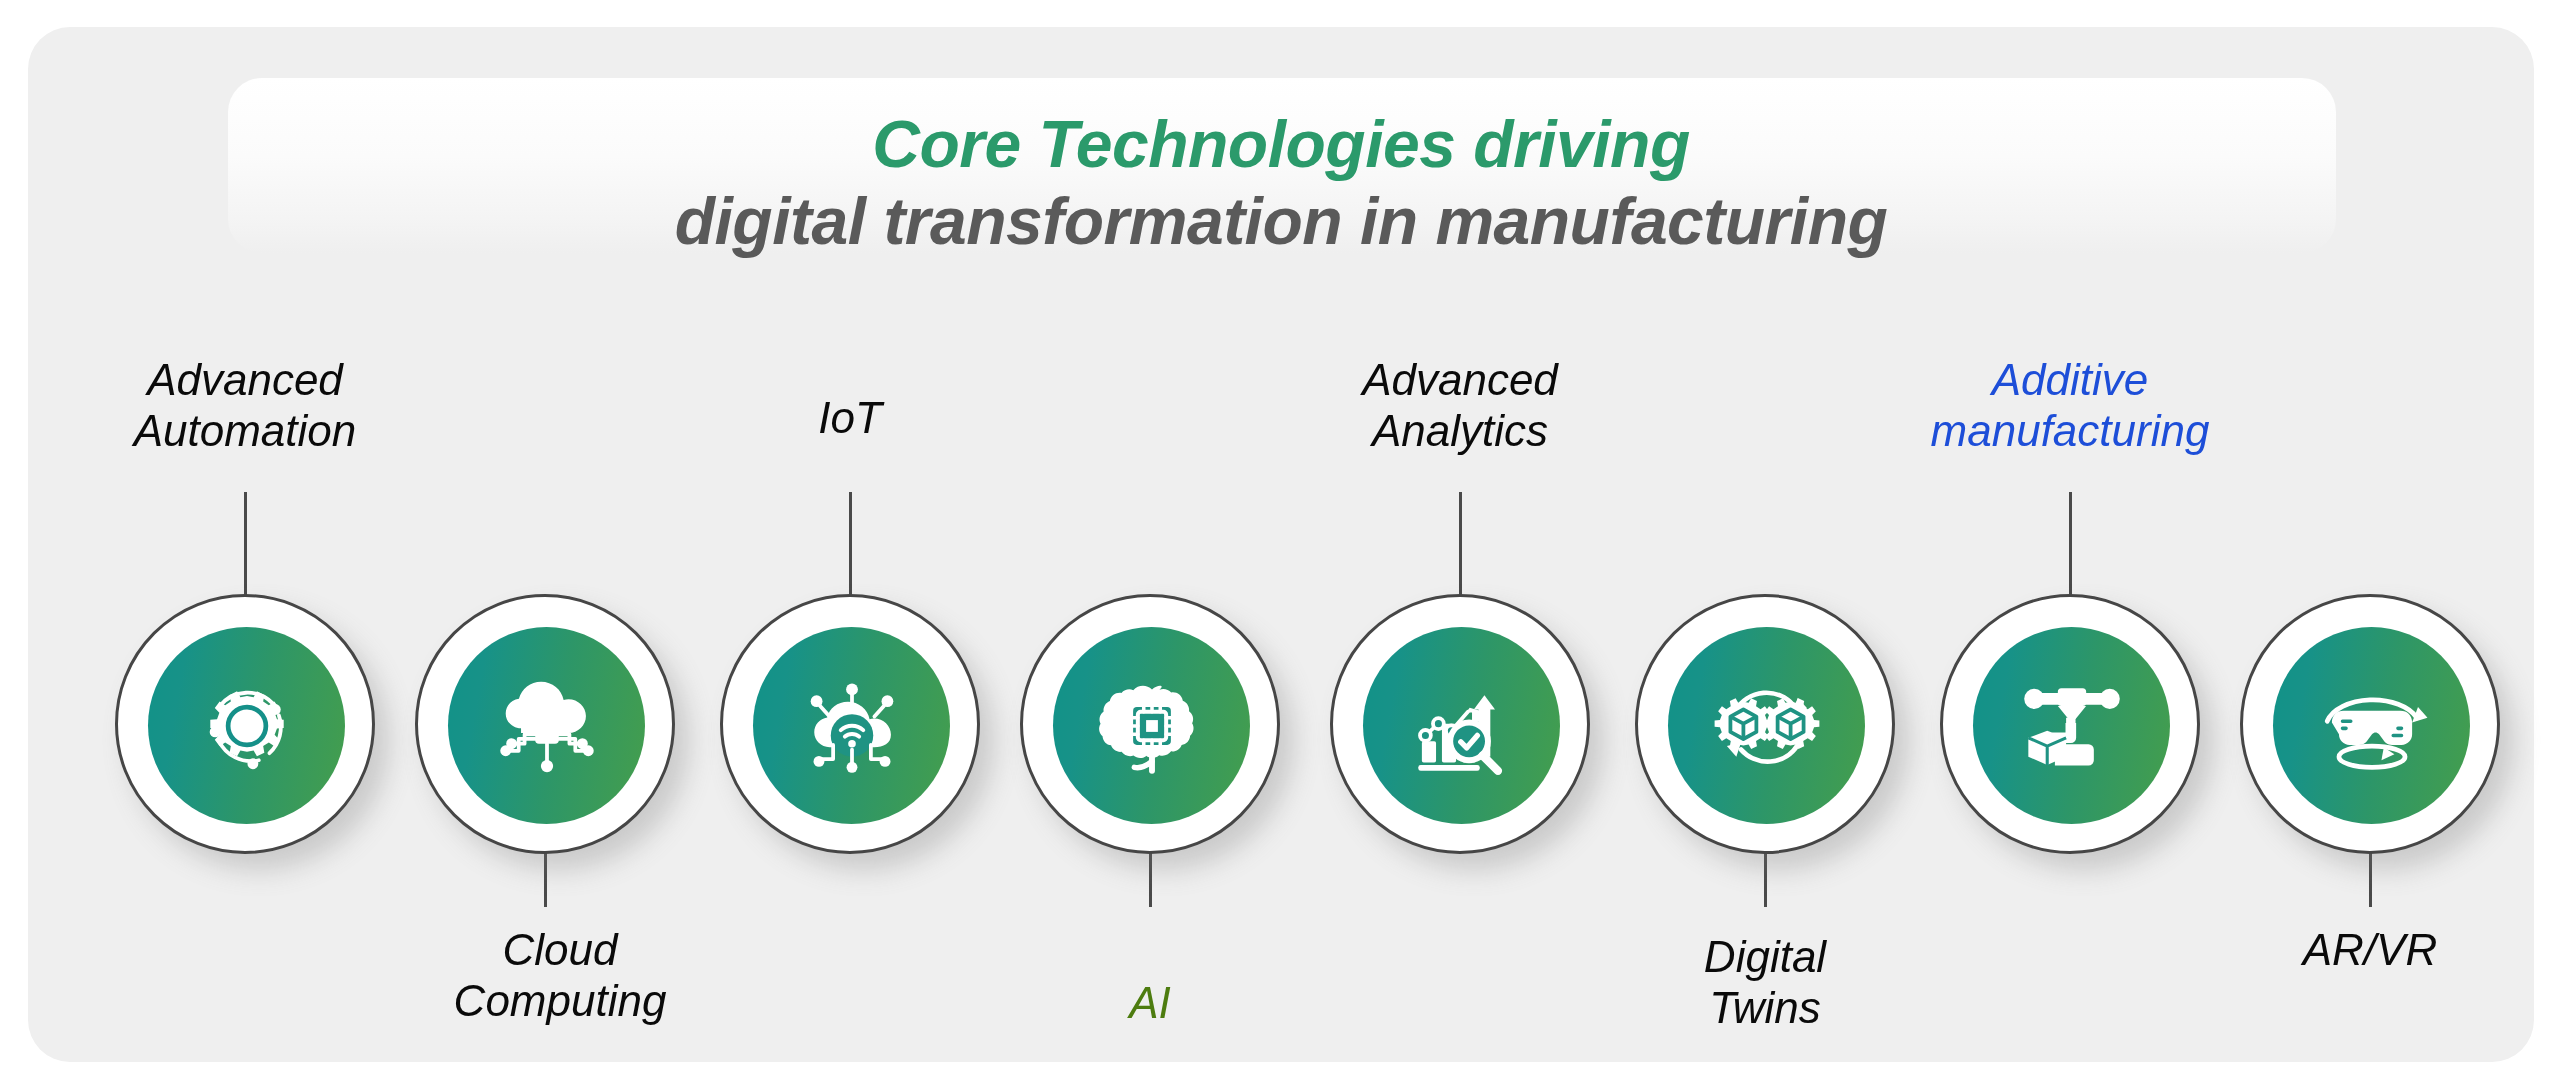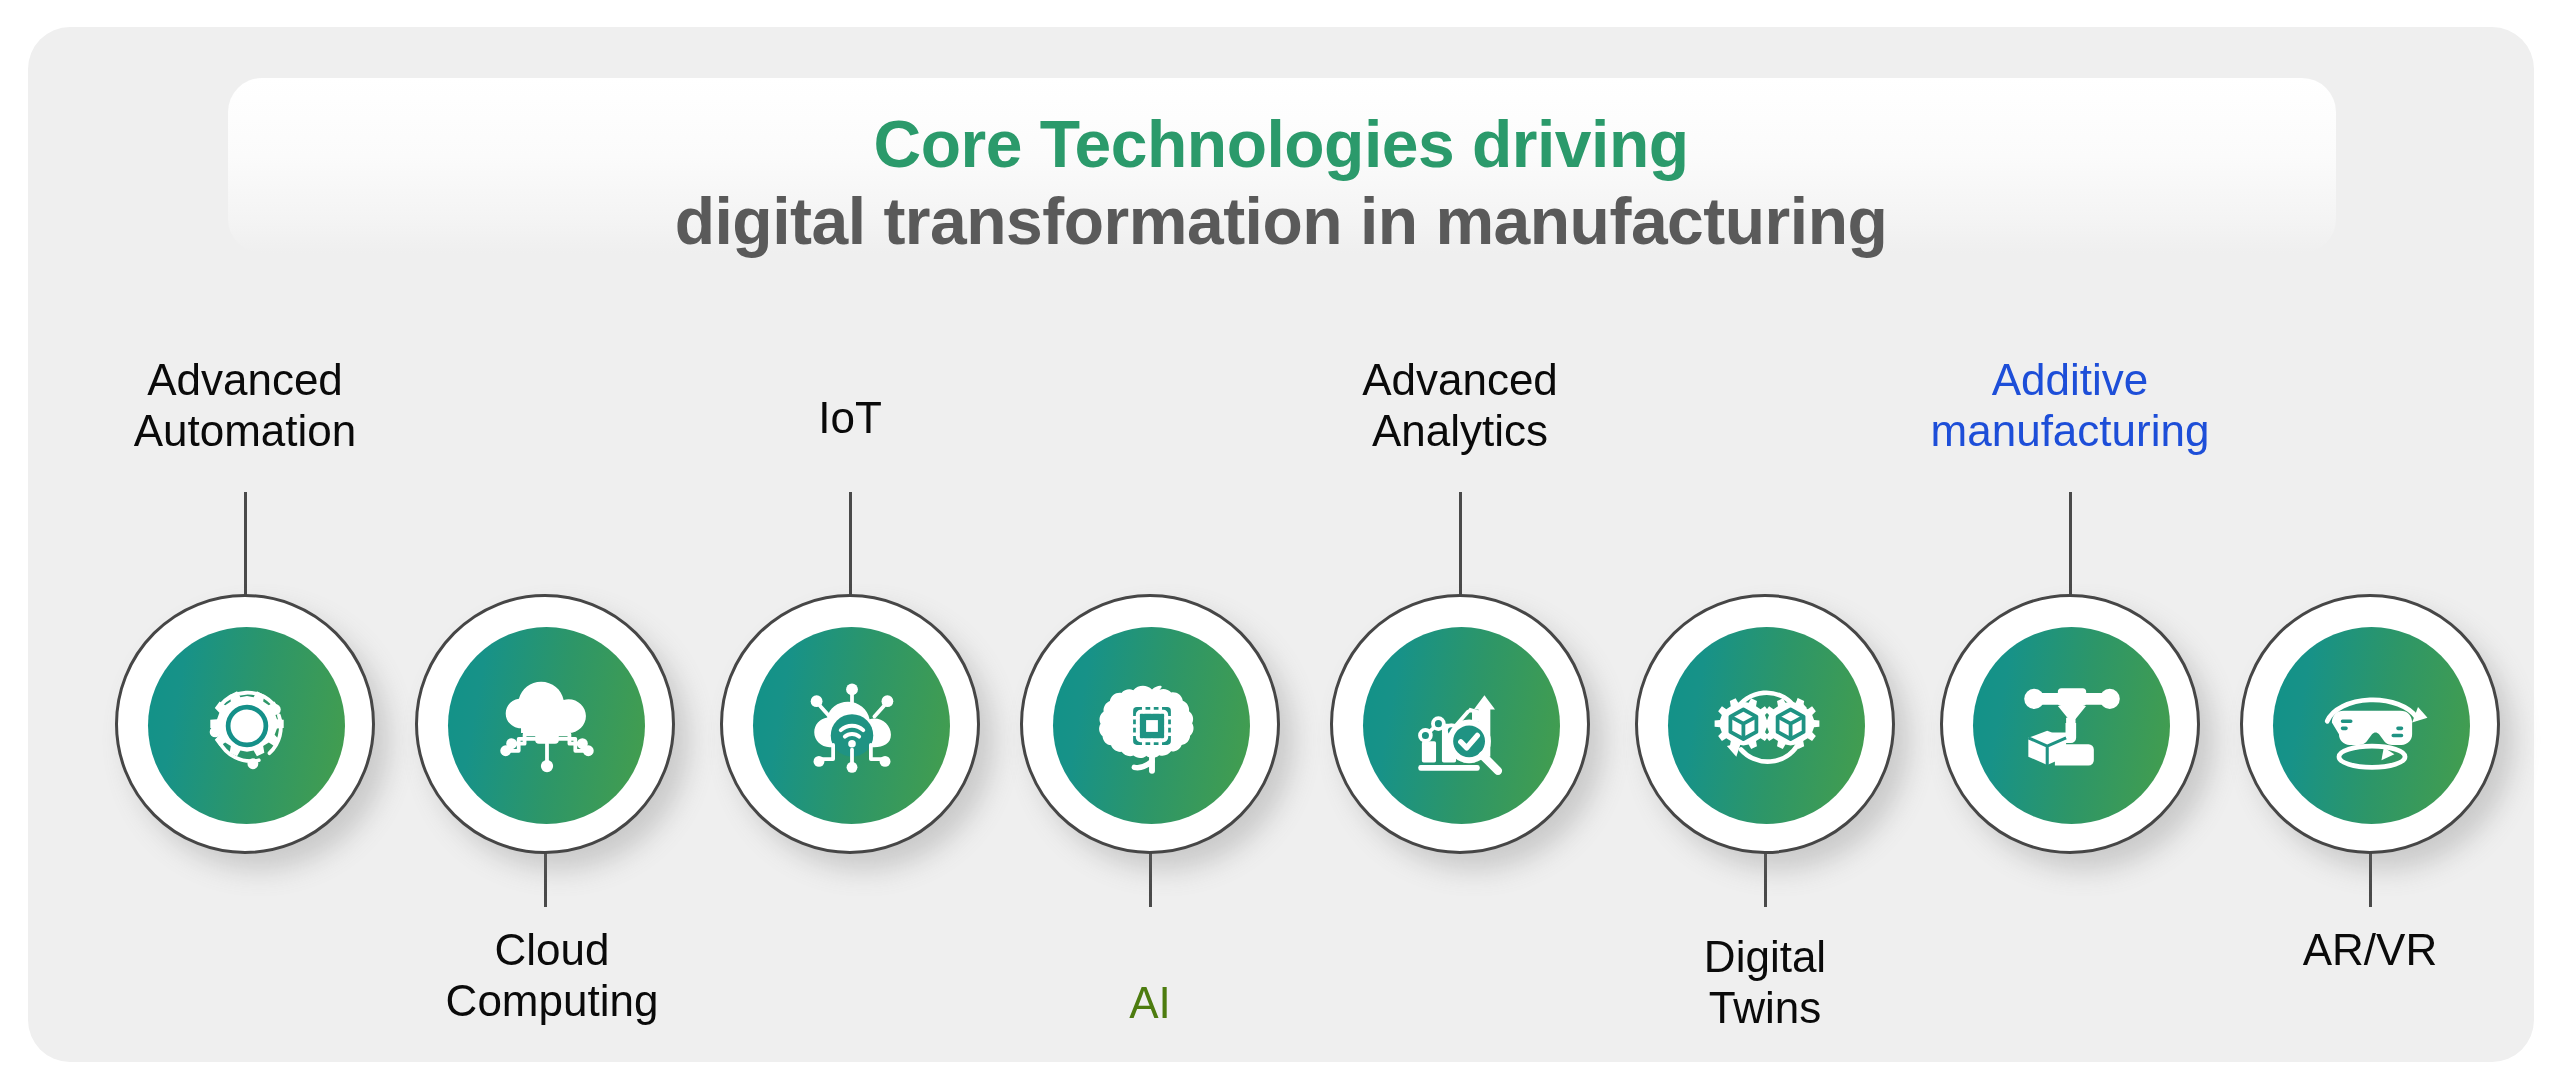--- a/index.html
+++ b/index.html
@@ -1,19 +1,19 @@
 <!DOCTYPE html>
 <html><head>
 <meta charset="utf-8">
 <style>
   * { margin:0; padding:0; box-sizing:border-box; }
   html,body{ width:2560px; height:1089px; background:#ffffff; overflow:hidden; }
   body{ font-family:"Liberation Sans", sans-serif; }
 
-  #stage{ position:relative; width:2560px; height:1089px; background:#ffffff; }
+  #stage{ position:relative; width:2560px; height:1089px; background:#ffffff;font-style:italic; }
 
   
   #panel{
     position:absolute; left:28px; top:27px; width:2506px; height:1035px;
     background:#efefef; border-radius:42px;
   }
 
   
   #header-card{
     position:absolute; left:228px; top:78px; width:2108px; height:175px;
@@ -94,21 +94,21 @@
     <circle cx="23" cy="55" r="4.6" fill="#fff"></circle>
     <circle cx="55" cy="82" r="4.6" fill="#fff"></circle>
     <path fill="#fff" d="M50 24.5l5.6 1.1 2.8-5 6.3 3.1-1 5.6 4.8 3.1 4.7-3.2 4.1 5.5-3.9 4.1 2 5.4 5.7.5v6.9l-5.7.5-2 5.4 3.9 4.1-4.1 5.5-4.7-3.2-4.8 3.1 1 5.6-6.3 3.1-2.8-5-5.6 1.1-5.6-1.1-2.8 5-6.3-3.1 1-5.6-4.8-3.1-4.7 3.2-4.1-5.5 3.9-4.1-2-5.4-5.7-.5v-6.9l5.7-.5 2-5.4-3.9-4.1 4.1-5.5 4.7 3.2 4.8-3.1-1-5.6 6.3-3.1 2.8 5z"></path>
     <circle cx="50" cy="50" r="16" fill="none" stroke="#159089" stroke-width="4"></circle>
     <path d="M42 50.5l5.8 6 10.5-12" stroke="#fff" stroke-width="5" fill="none" stroke-linecap="round" stroke-linejoin="round"></path>
   </svg>
           </div>
         </div>
       </div>
       <div class="node">
-        <div class="node-label" style="left: 292px; color: rgb(10, 10, 10); top: 925px;">Cloud
+        <div class="node-label" style="left: 300px; color: rgb(10, 10, 10); top: 925px;">Cloud
 Computing</div>
         <div class="connector" style="background: rgb(74, 74, 74); left: 544px; top: 848px; height: 59px;"></div>
         <div class="circle-outer" style="left: 415px; top: 594px; border-color: rgb(70, 70, 70);">
           <div class="circle-inner" style="background: linear-gradient(100deg, rgb(17, 146, 136) 0%, rgb(23, 146, 136) 18%, rgb(45, 150, 104) 55%, rgb(69, 158, 76) 100%);">
             <svg viewBox="0 0 100 100" fill="none">
     <path fill="#fff" d="M28 52c-7.2 0-13-5.6-13-12.6 0-6.4 4.8-11.7 11.2-12.5C28.4 18.5 36 12.5 45 12.5c9.5 0 17.4 6.6 19.1 15.4 1.3-.4 2.7-.6 4.1-.6 8.2 0 14.8 6.4 14.8 14.3S76.4 56 68.2 56H28z"></path>
     <rect x="40" y="48" width="20" height="17" rx="3.2" fill="#fff"></rect>
     <g stroke="#fff" stroke-width="3.2" fill="none" stroke-linecap="round" stroke-linejoin="round">
       <path d="M40 57h-9v8h-9"></path>
       <path d="M40 61h-14v10h-9"></path>

